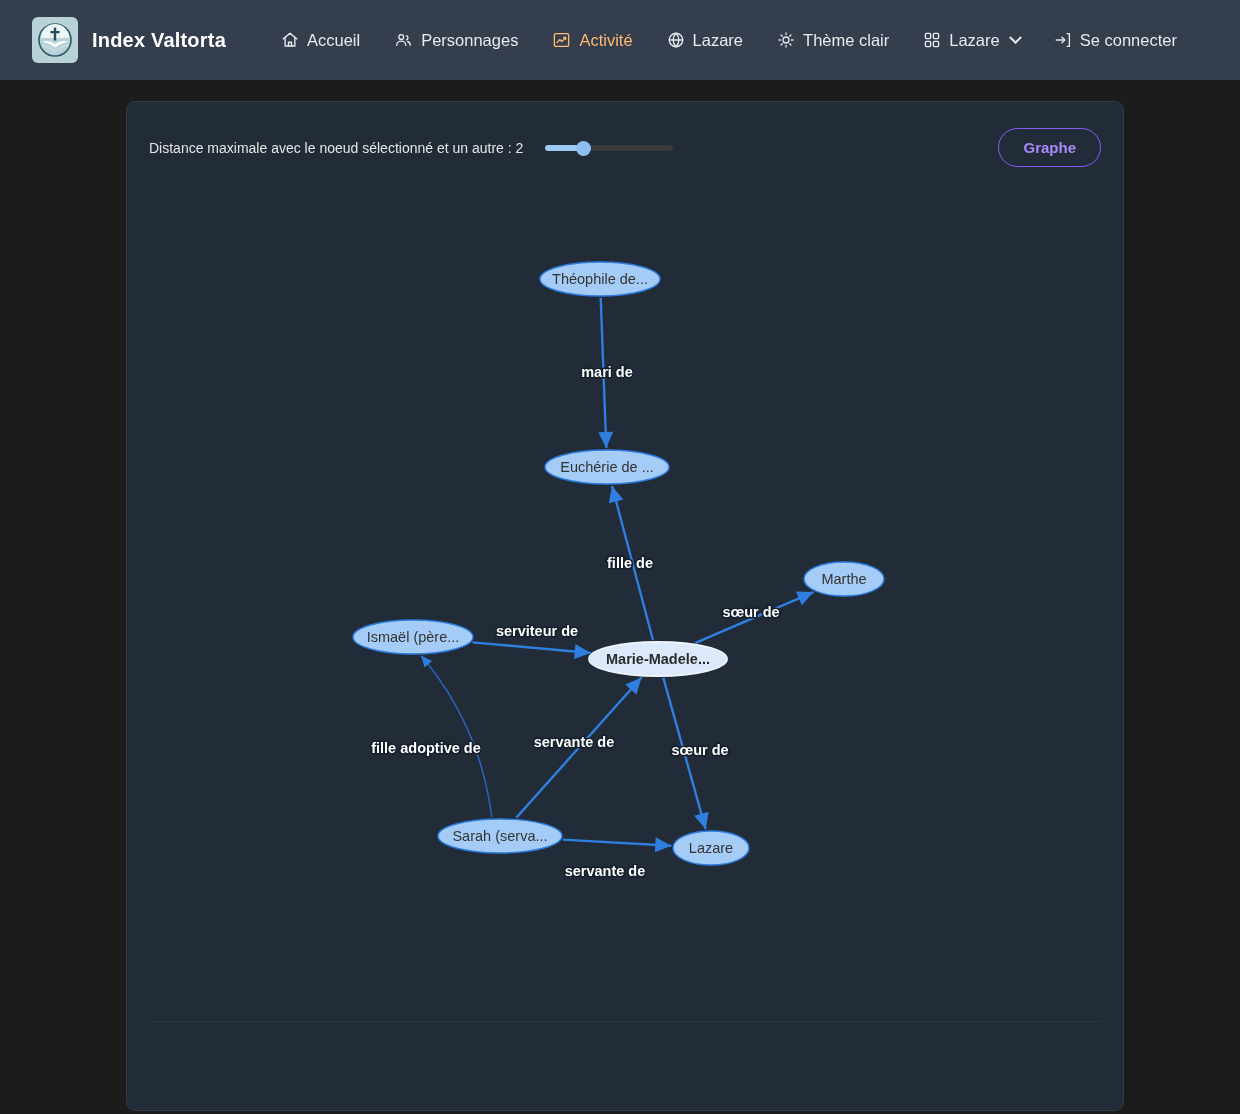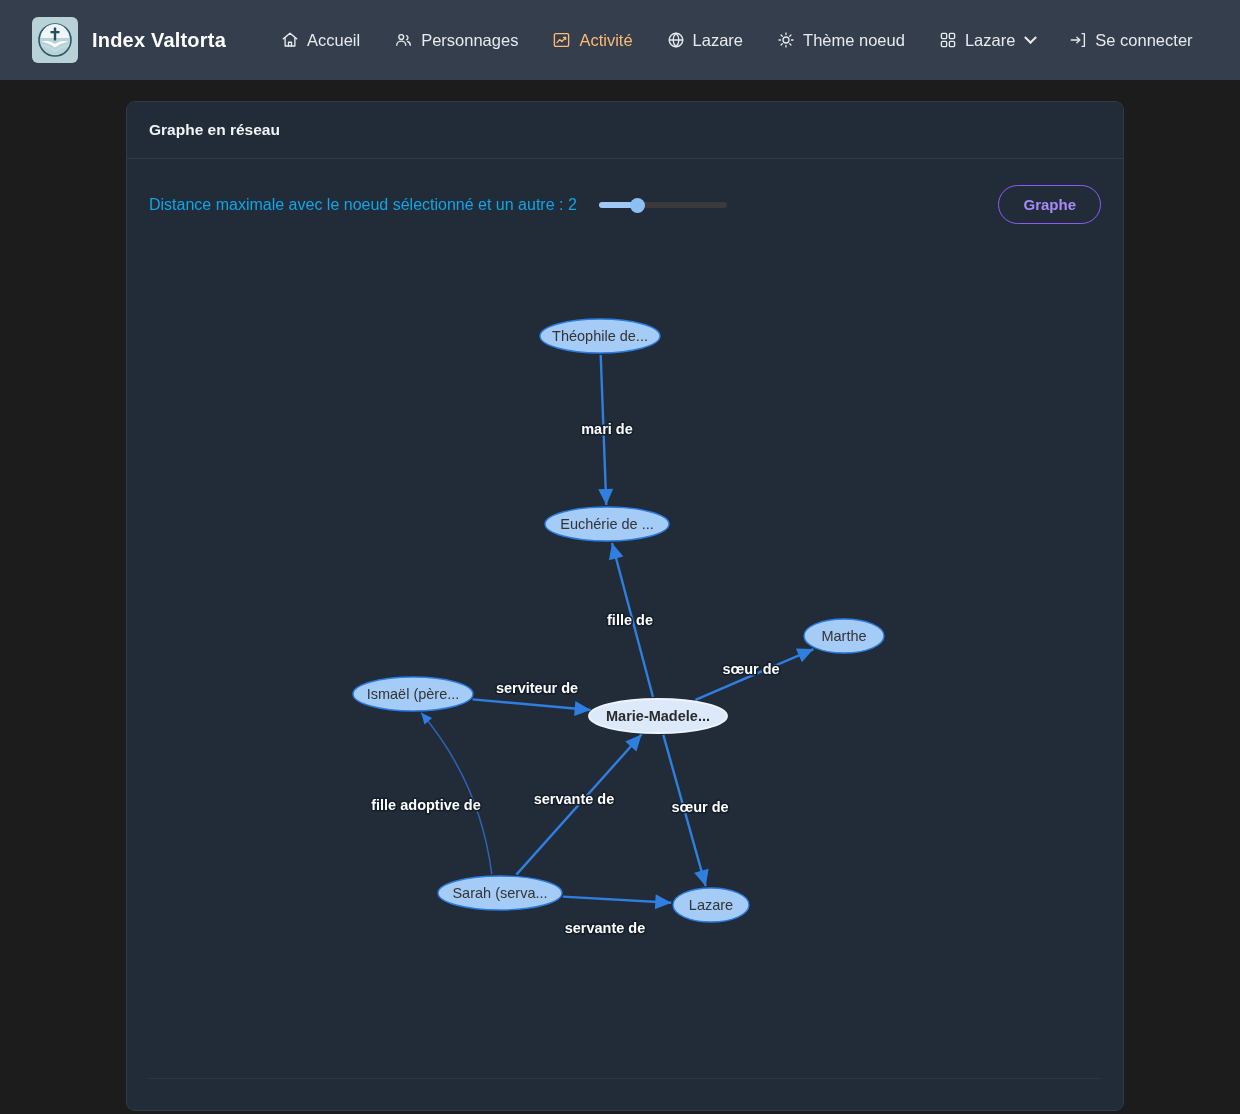--- a/index.html
+++ b/index.html
@@ -84,22 +84,22 @@
   }
   .card-body { padding: 0; position: relative; height: 952px; }
 
   
   .controls {
     display: flex; align-items: center;
     padding: 26px 22px 0 22px;
     gap: 22px;
   }
   .control-label {
-    color: #0ea5e9;
-    font-size: 16px;
+    color: #e5e5e5;
+    font-size: 14px;
     white-space: nowrap;
   }
   .slider-wrap { position: relative; width: 128px; height: 18px; flex: none; }
   .slider-track {
     position: absolute; top: 6px; left: 0;
     width: 128px; height: 6px;
     border-radius: 3px;
     background: #3a3a3a;
   }
   .slider-fill {
@@ -231,21 +231,21 @@
       <span>Lazare</span>
     </a>
 
     <a class="nav-item">
       <span class="ico">
         <svg width="18" height="18" viewBox="0 0 24 24" fill="none" stroke="currentColor" stroke-width="1.7" stroke-linecap="round">
           <circle cx="12" cy="12" r="4"></circle>
           <path d="M12 2.6v2.2M12 19.2v2.2M2.6 12h2.2M19.2 12h2.2M5.4 5.4l1.6 1.6M17 17l1.6 1.6M18.6 5.4 17 7M7 17l-1.6 1.6"></path>
         </svg>
       </span>
-      <span>Thème noeud</span>
+      <span>Thème clair</span>
     </a>
 
     <a class="nav-item">
       <span class="ico">
         <svg width="18" height="18" viewBox="0 0 24 24" fill="none" stroke="currentColor" stroke-width="1.8">
           <rect x="3.2" y="3.2" width="7" height="7" rx="1.4"></rect>
             <rect x="13.8" y="3.2" width="7" height="7" rx="1.4"></rect>
           <rect x="3.2" y="13.8" width="7" height="7" rx="1.4"></rect>
             <rect x="13.8" y="13.8" width="7" height="7" rx="1.4"></rect>
         </svg>
@@ -264,23 +264,20 @@
       </span>
       <span>Se connecter</span>
     </a>
 
   </div>
 </div>
 
 <div class="page">
   <div class="card">
 
-    <div class="card-header">
-      <span class="card-header-title">Graphe en réseau</span>
-    </div>
 
     <div class="card-body">
 
       <div class="controls">
         <span class="control-label">Distance maximale avec le noeud sélectionné et un autre : 2</span>
 
         <div class="slider-wrap">
           <div class="slider-track"></div>
           <div class="slider-fill"></div>
           <div class="slider-thumb"></div>

